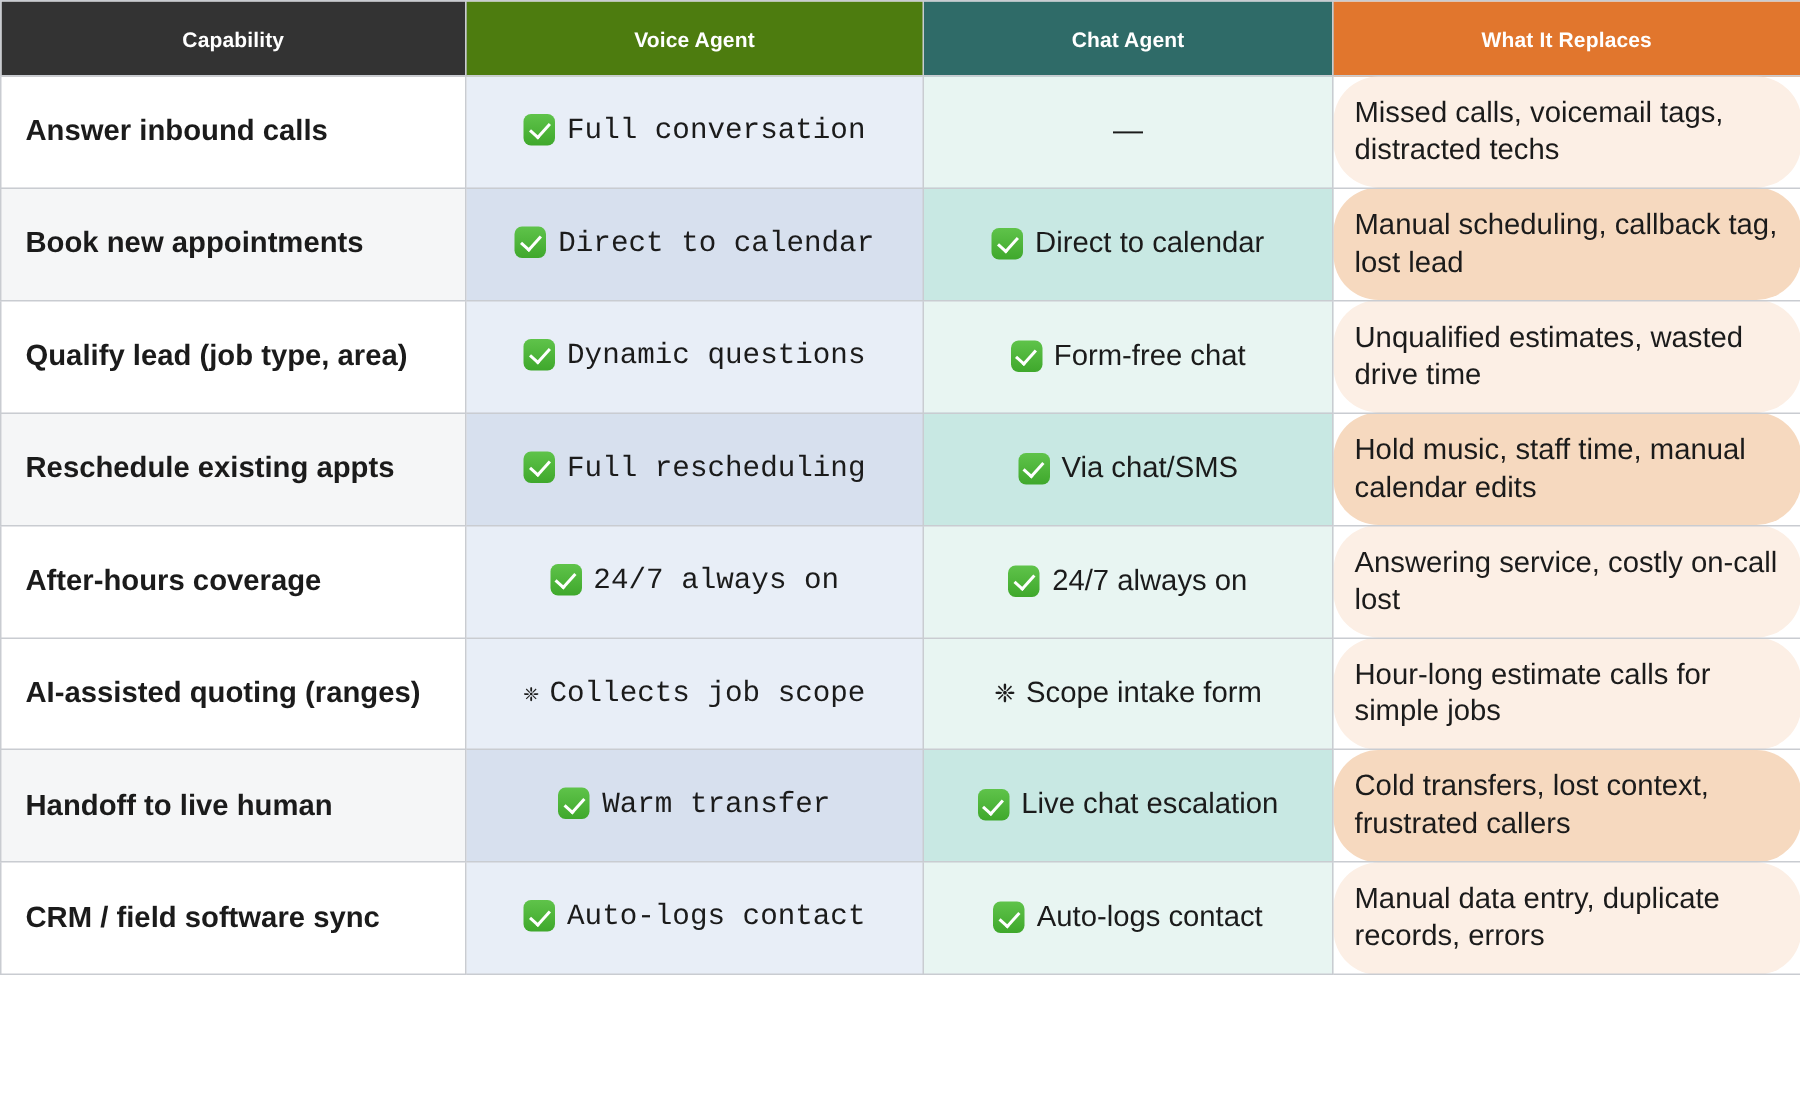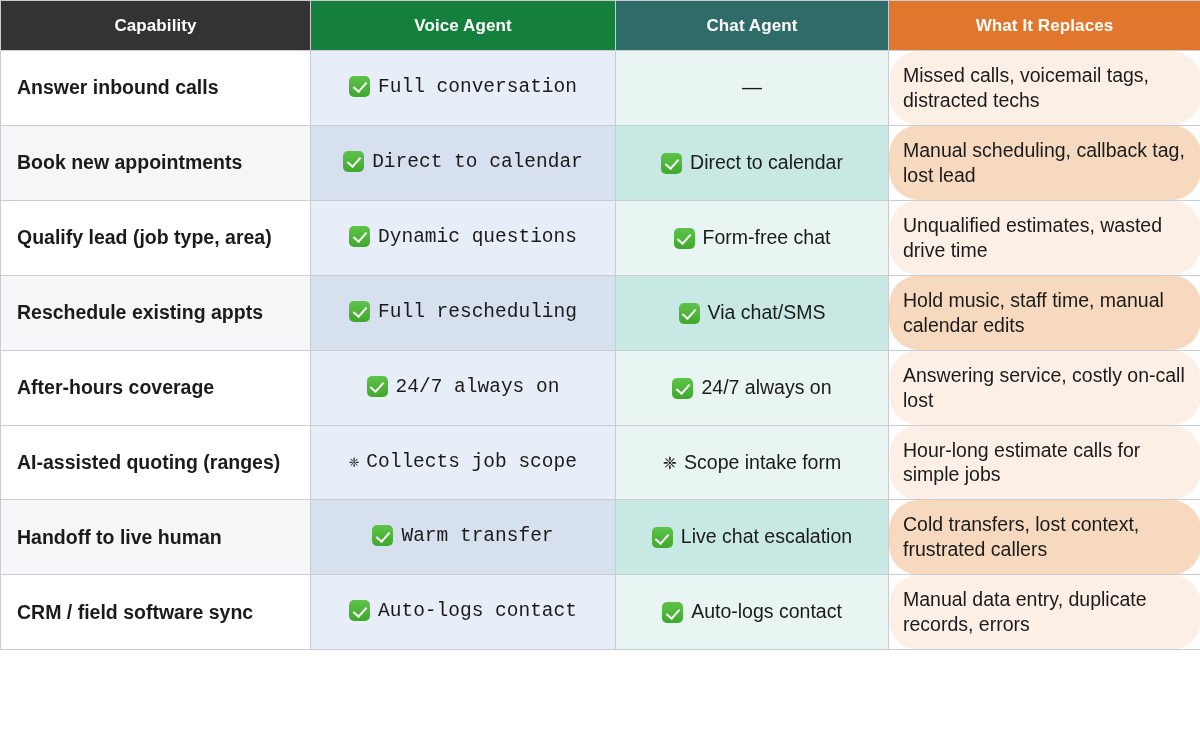--- a/index.html
+++ b/index.html
@@ -25,30 +25,30 @@
   col.c-capability { width: 310px; }
   col.c-voice      { width: 305px; }
   col.c-chat       { width: 273px; }
   col.c-replaces   { width: 312px; }
 
   
   thead th {
     height: 50px;
     padding: 0 8px;
     color: #ffffff;
-    font-size: 17px;
+    font-size: 14px;
     font-weight: bold;
     text-align: center;
     vertical-align: middle;
     letter-spacing: 0.1px;
     border: 1px solid #c9ccd1;
     box-sizing: border-box;
   }
   th.h-capability { background: #333333; }
-  th.h-voice      { background: #15803d; }
+  th.h-voice      { background: #4d7c0f; }
   th.h-chat       { background: #2f6b68; }
   th.h-replaces   { background: #e1762d; }
 
   
   tbody td {
     padding: 12px 14px;
     font-size: 19.5px;
     line-height: 1.28;
     color: #1b1b1b;
     vertical-align: middle;

